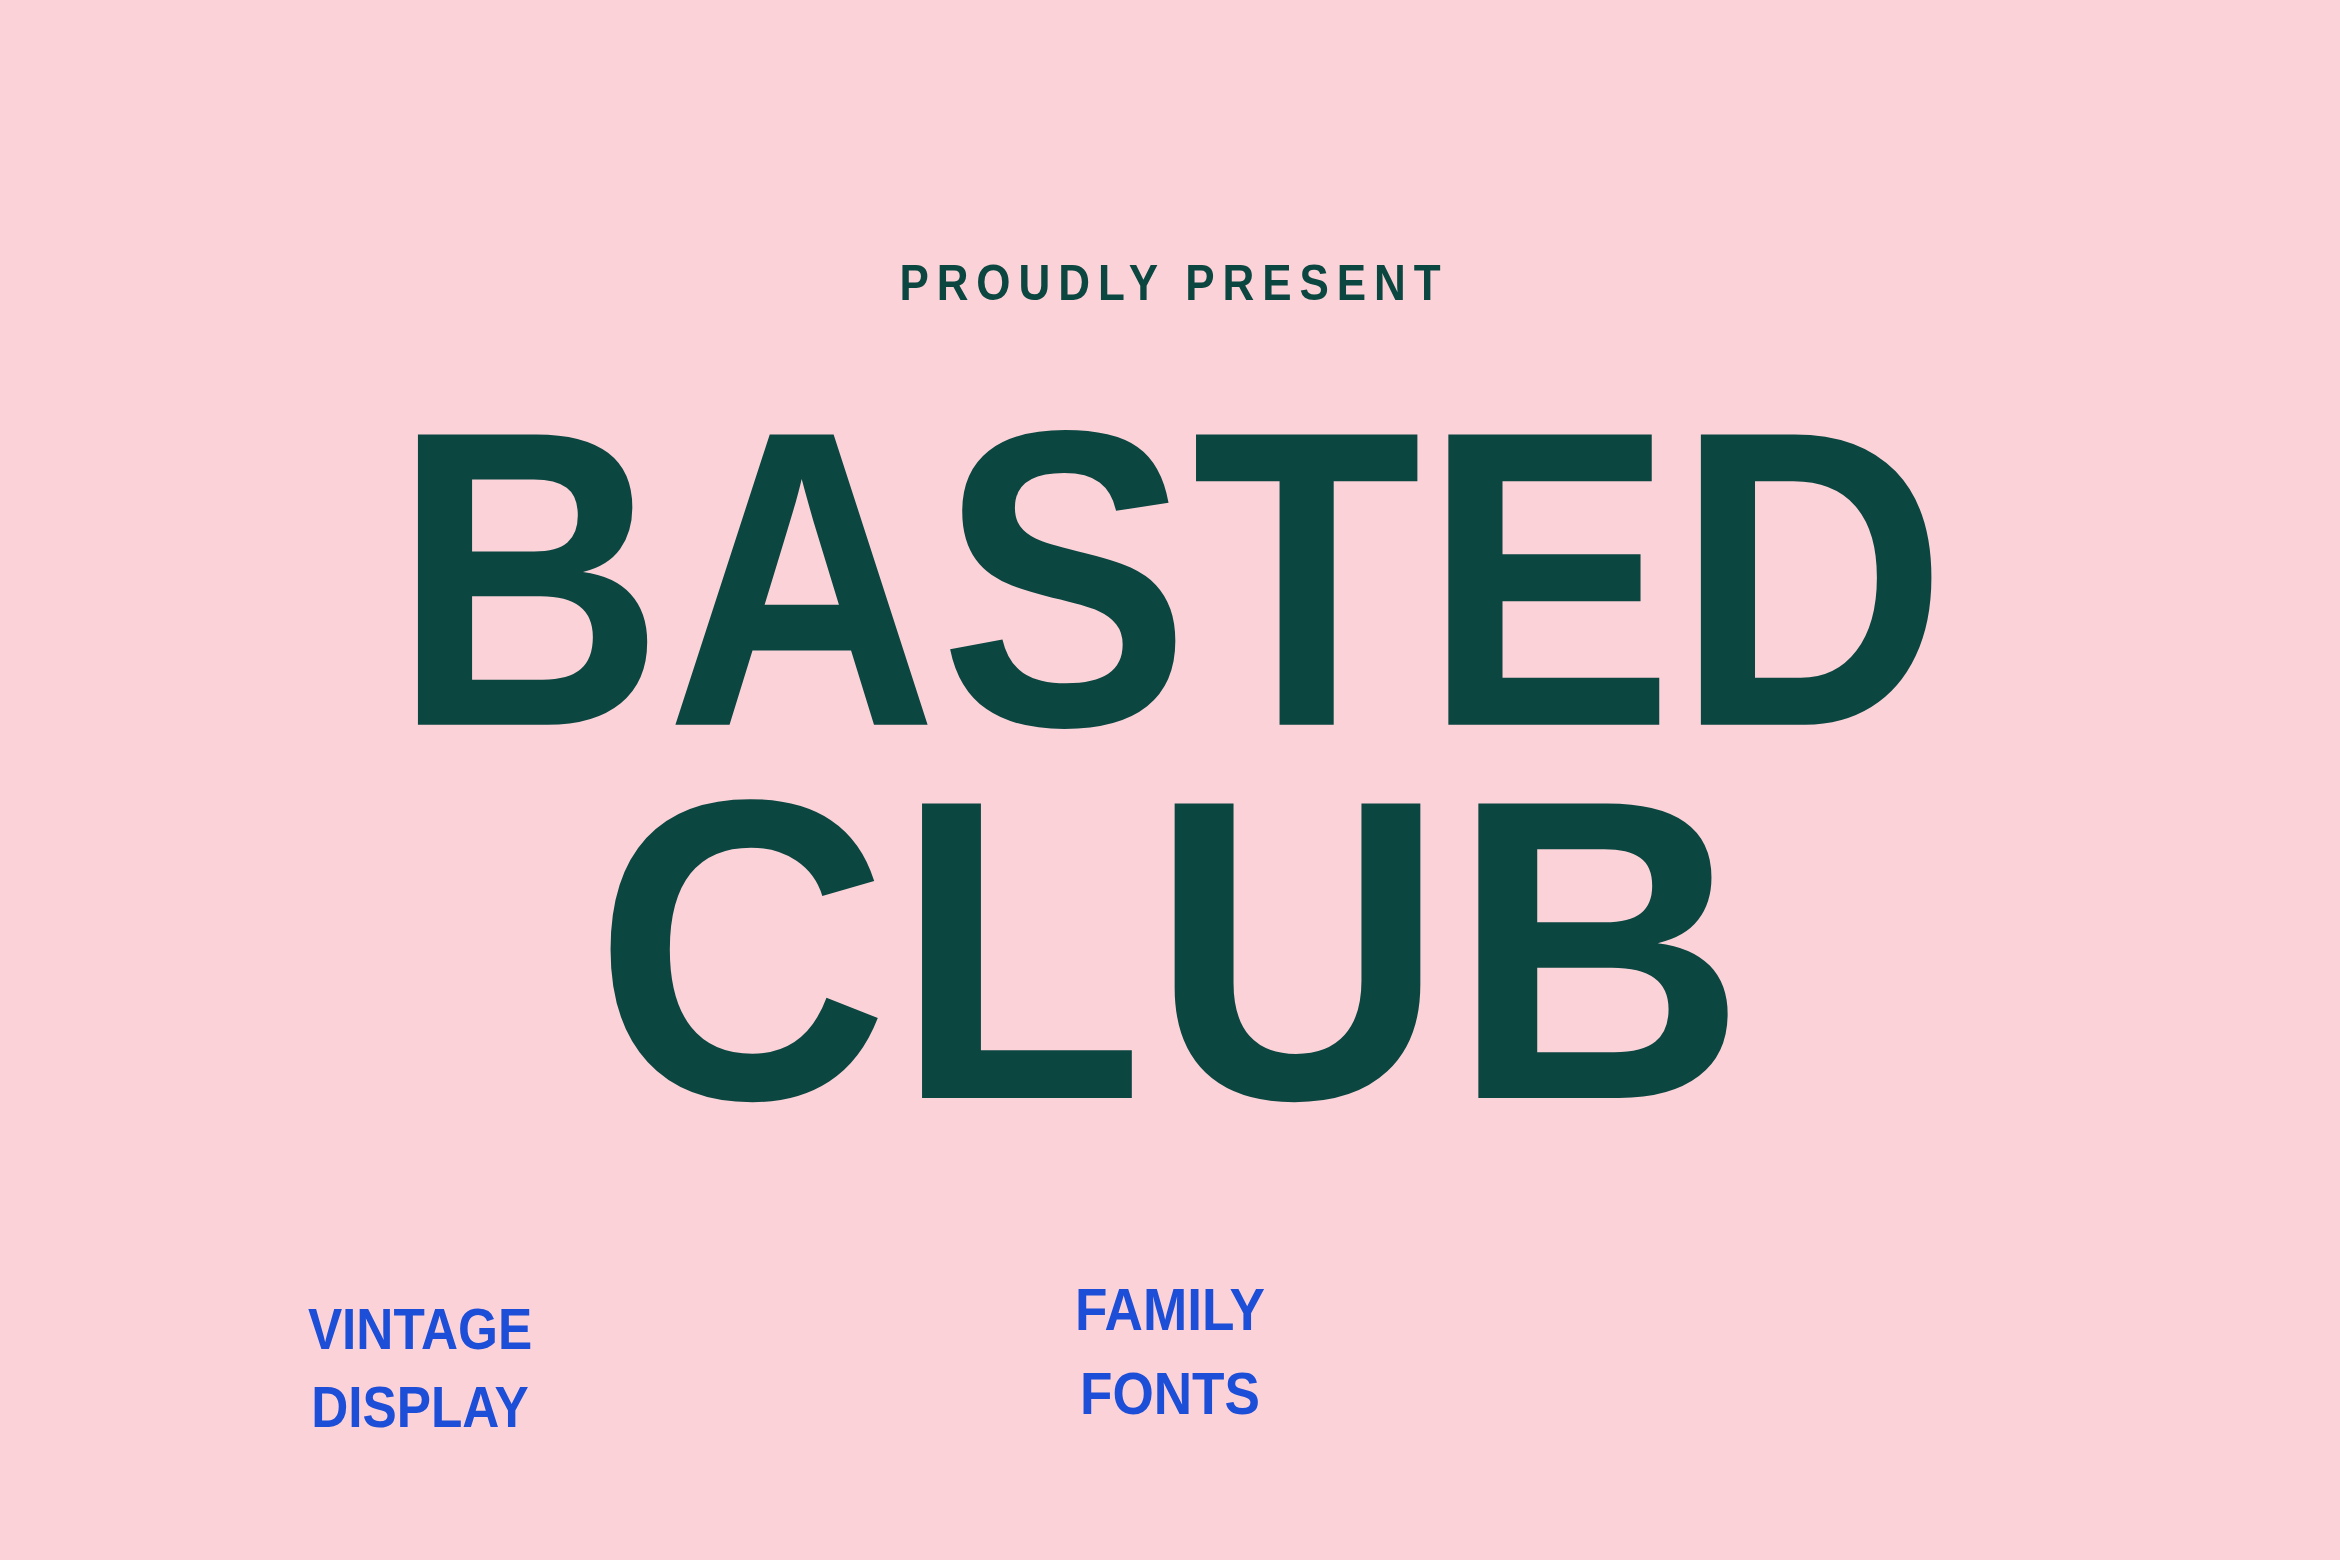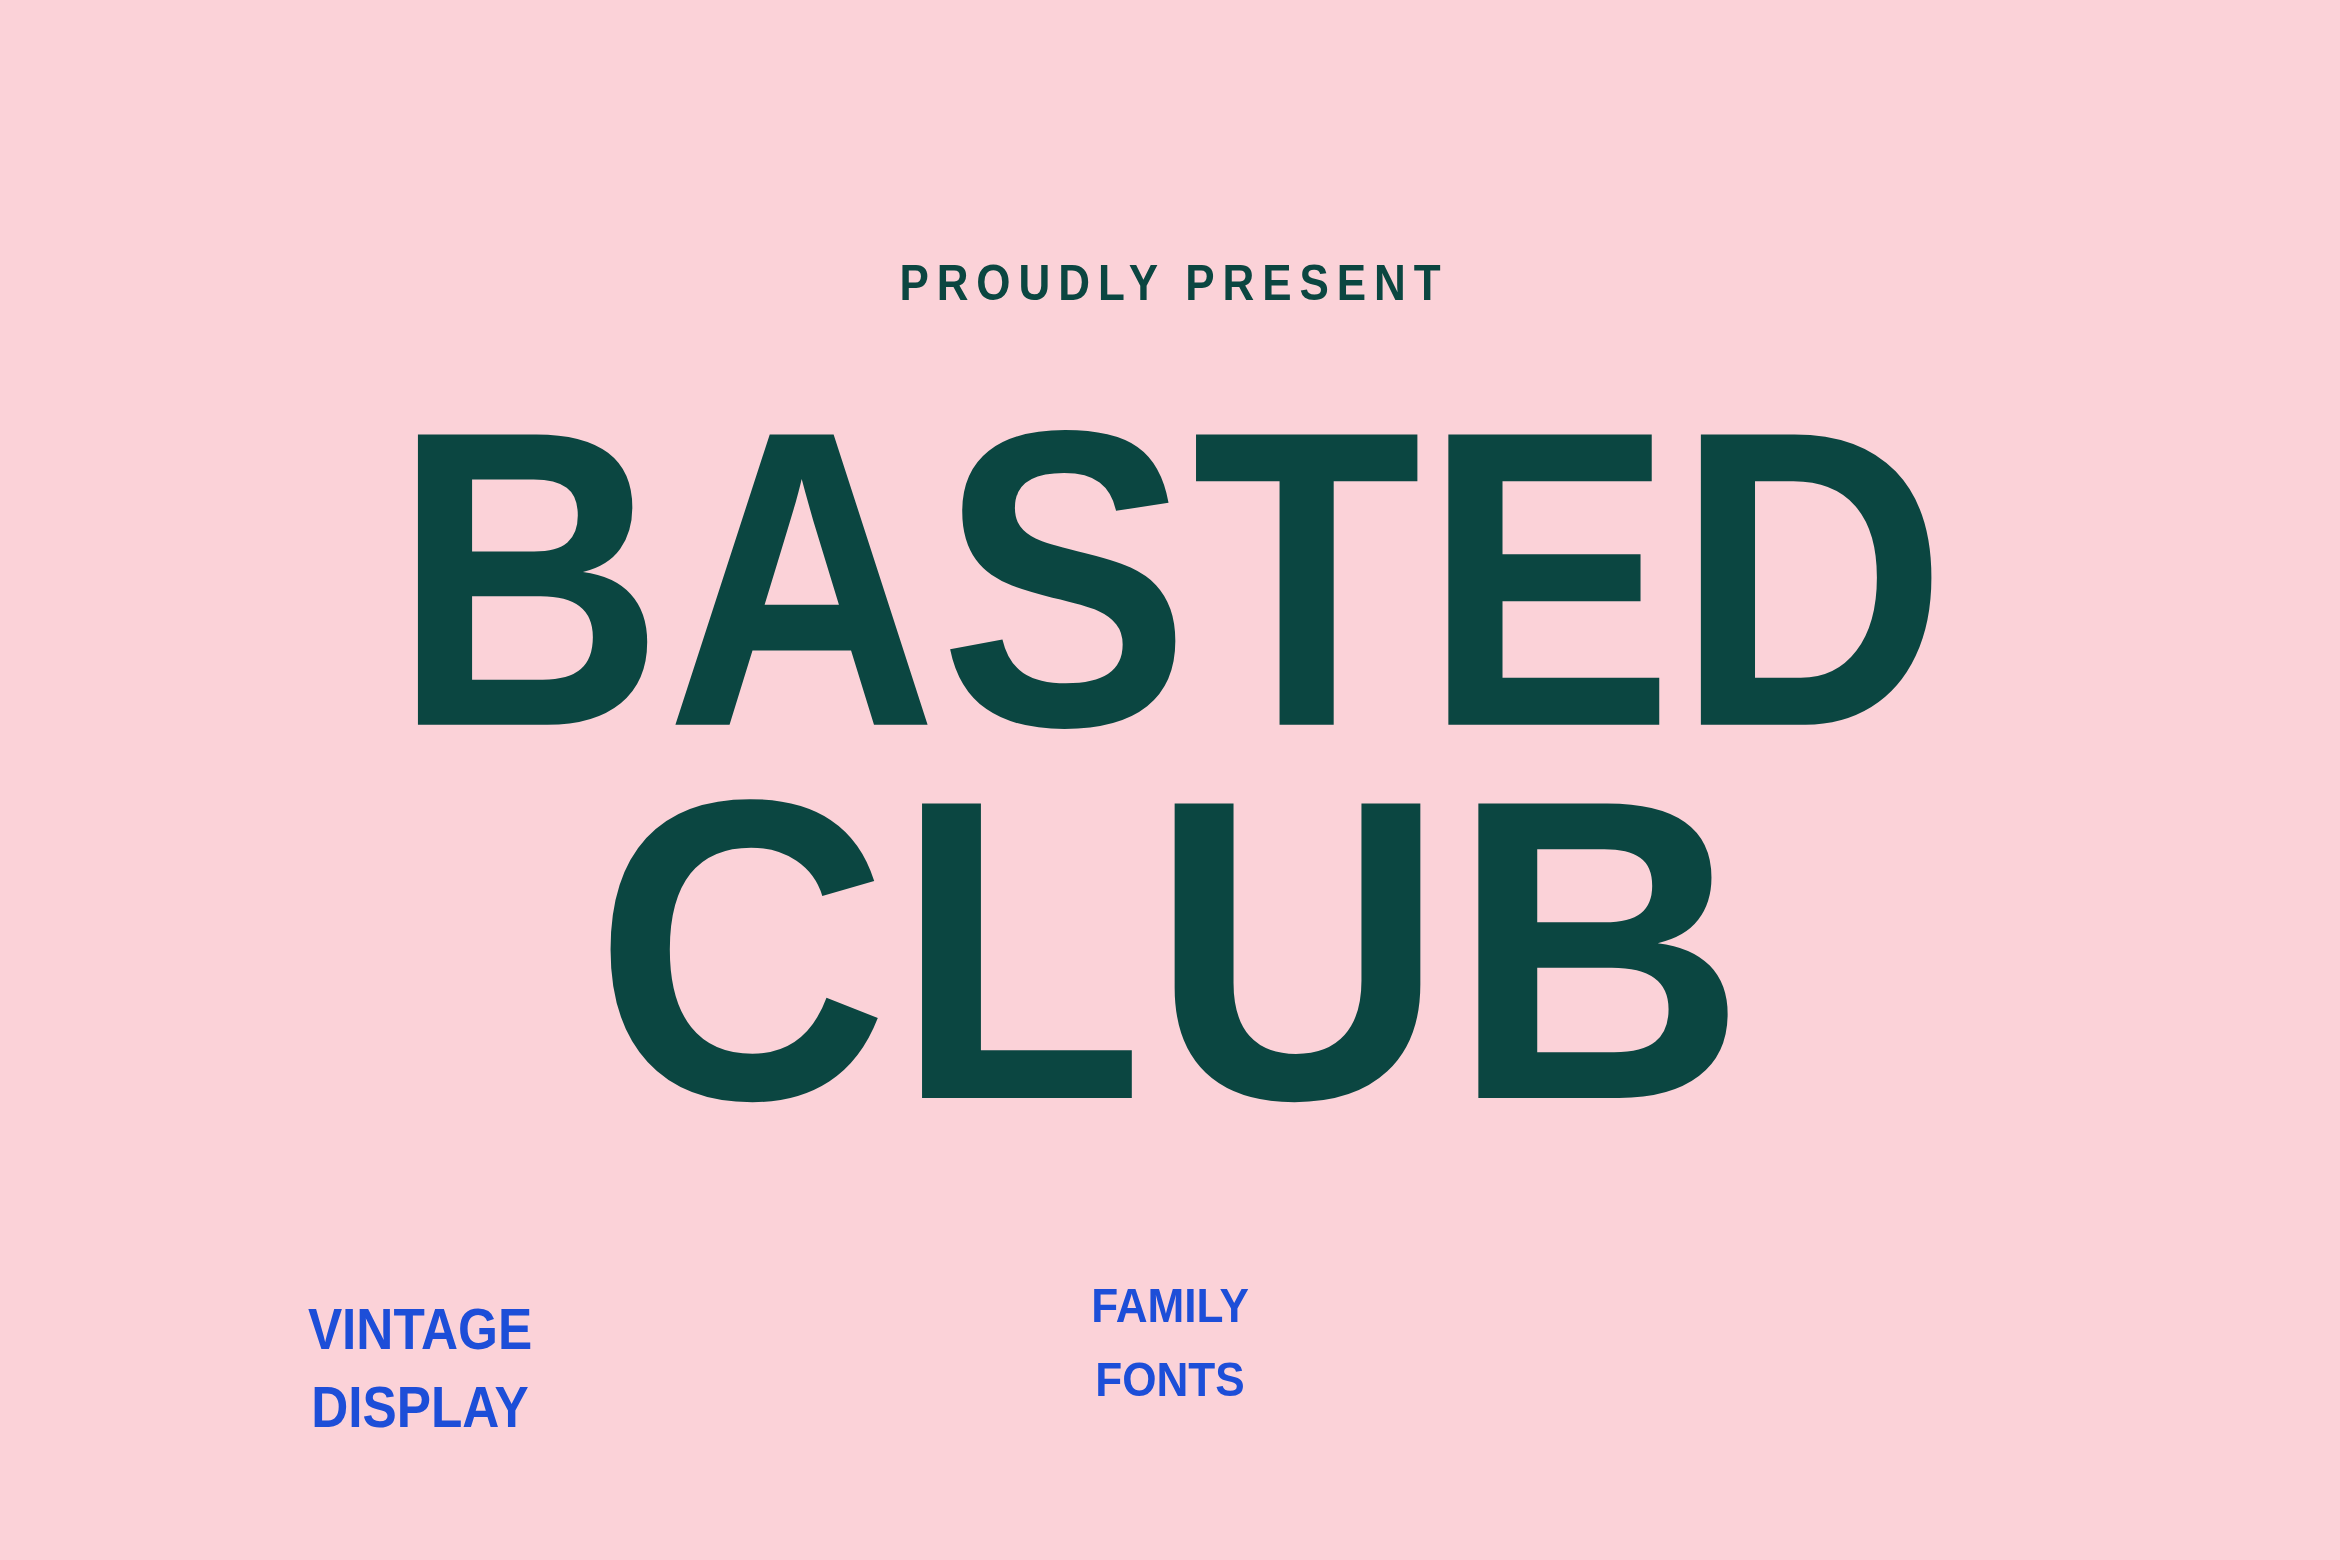--- a/index.html
+++ b/index.html
@@ -115,21 +115,21 @@
     left: 220px;
     width: 400px;
     font-size: 57px;
     padding-top: 20px;
   }
   .feature-left .fline + .fline { margin-top: 21px; }
 
   .feature-center {
     left: 970px;
     width: 400px;
-    font-size: 49px;
+    font-size: 59px;
     padding-top: 0px;
   }
   .feature-center .fline + .fline { margin-top: 25px; }
 
   .feature-right {
     left: 1665px;
     width: 400px;
     font-size: 57px;
     padding-top: 20px;
   }

